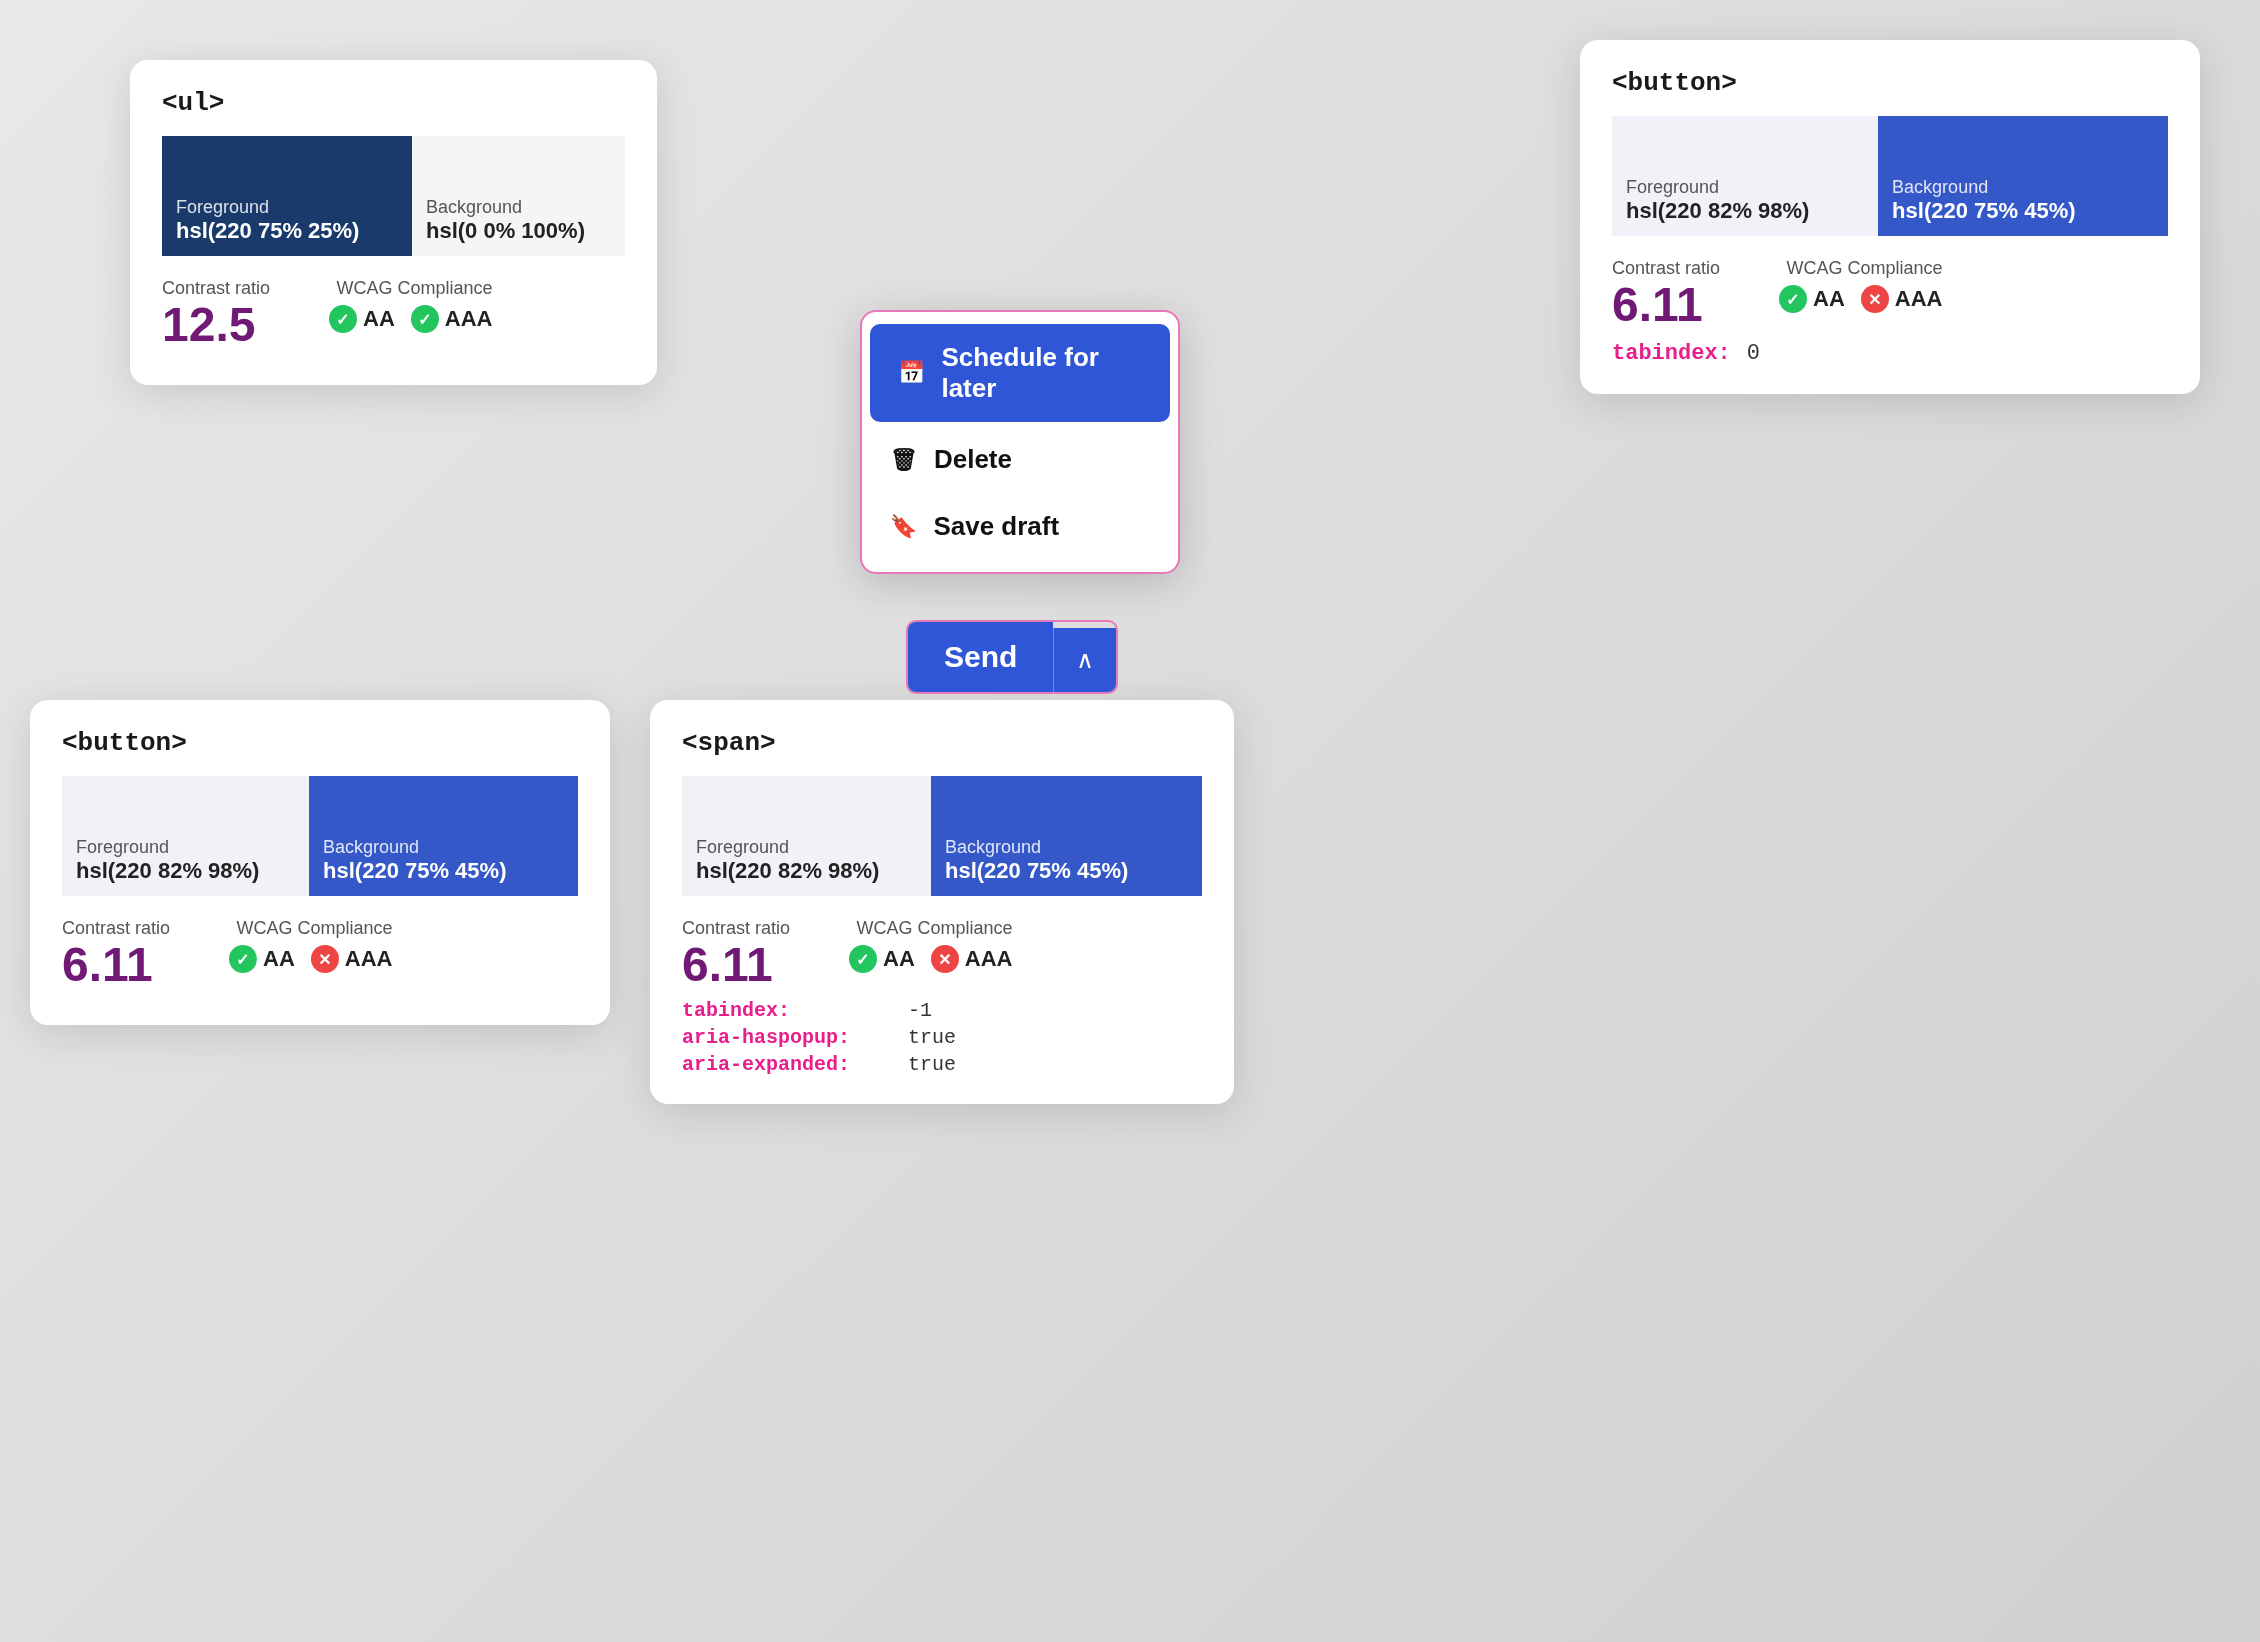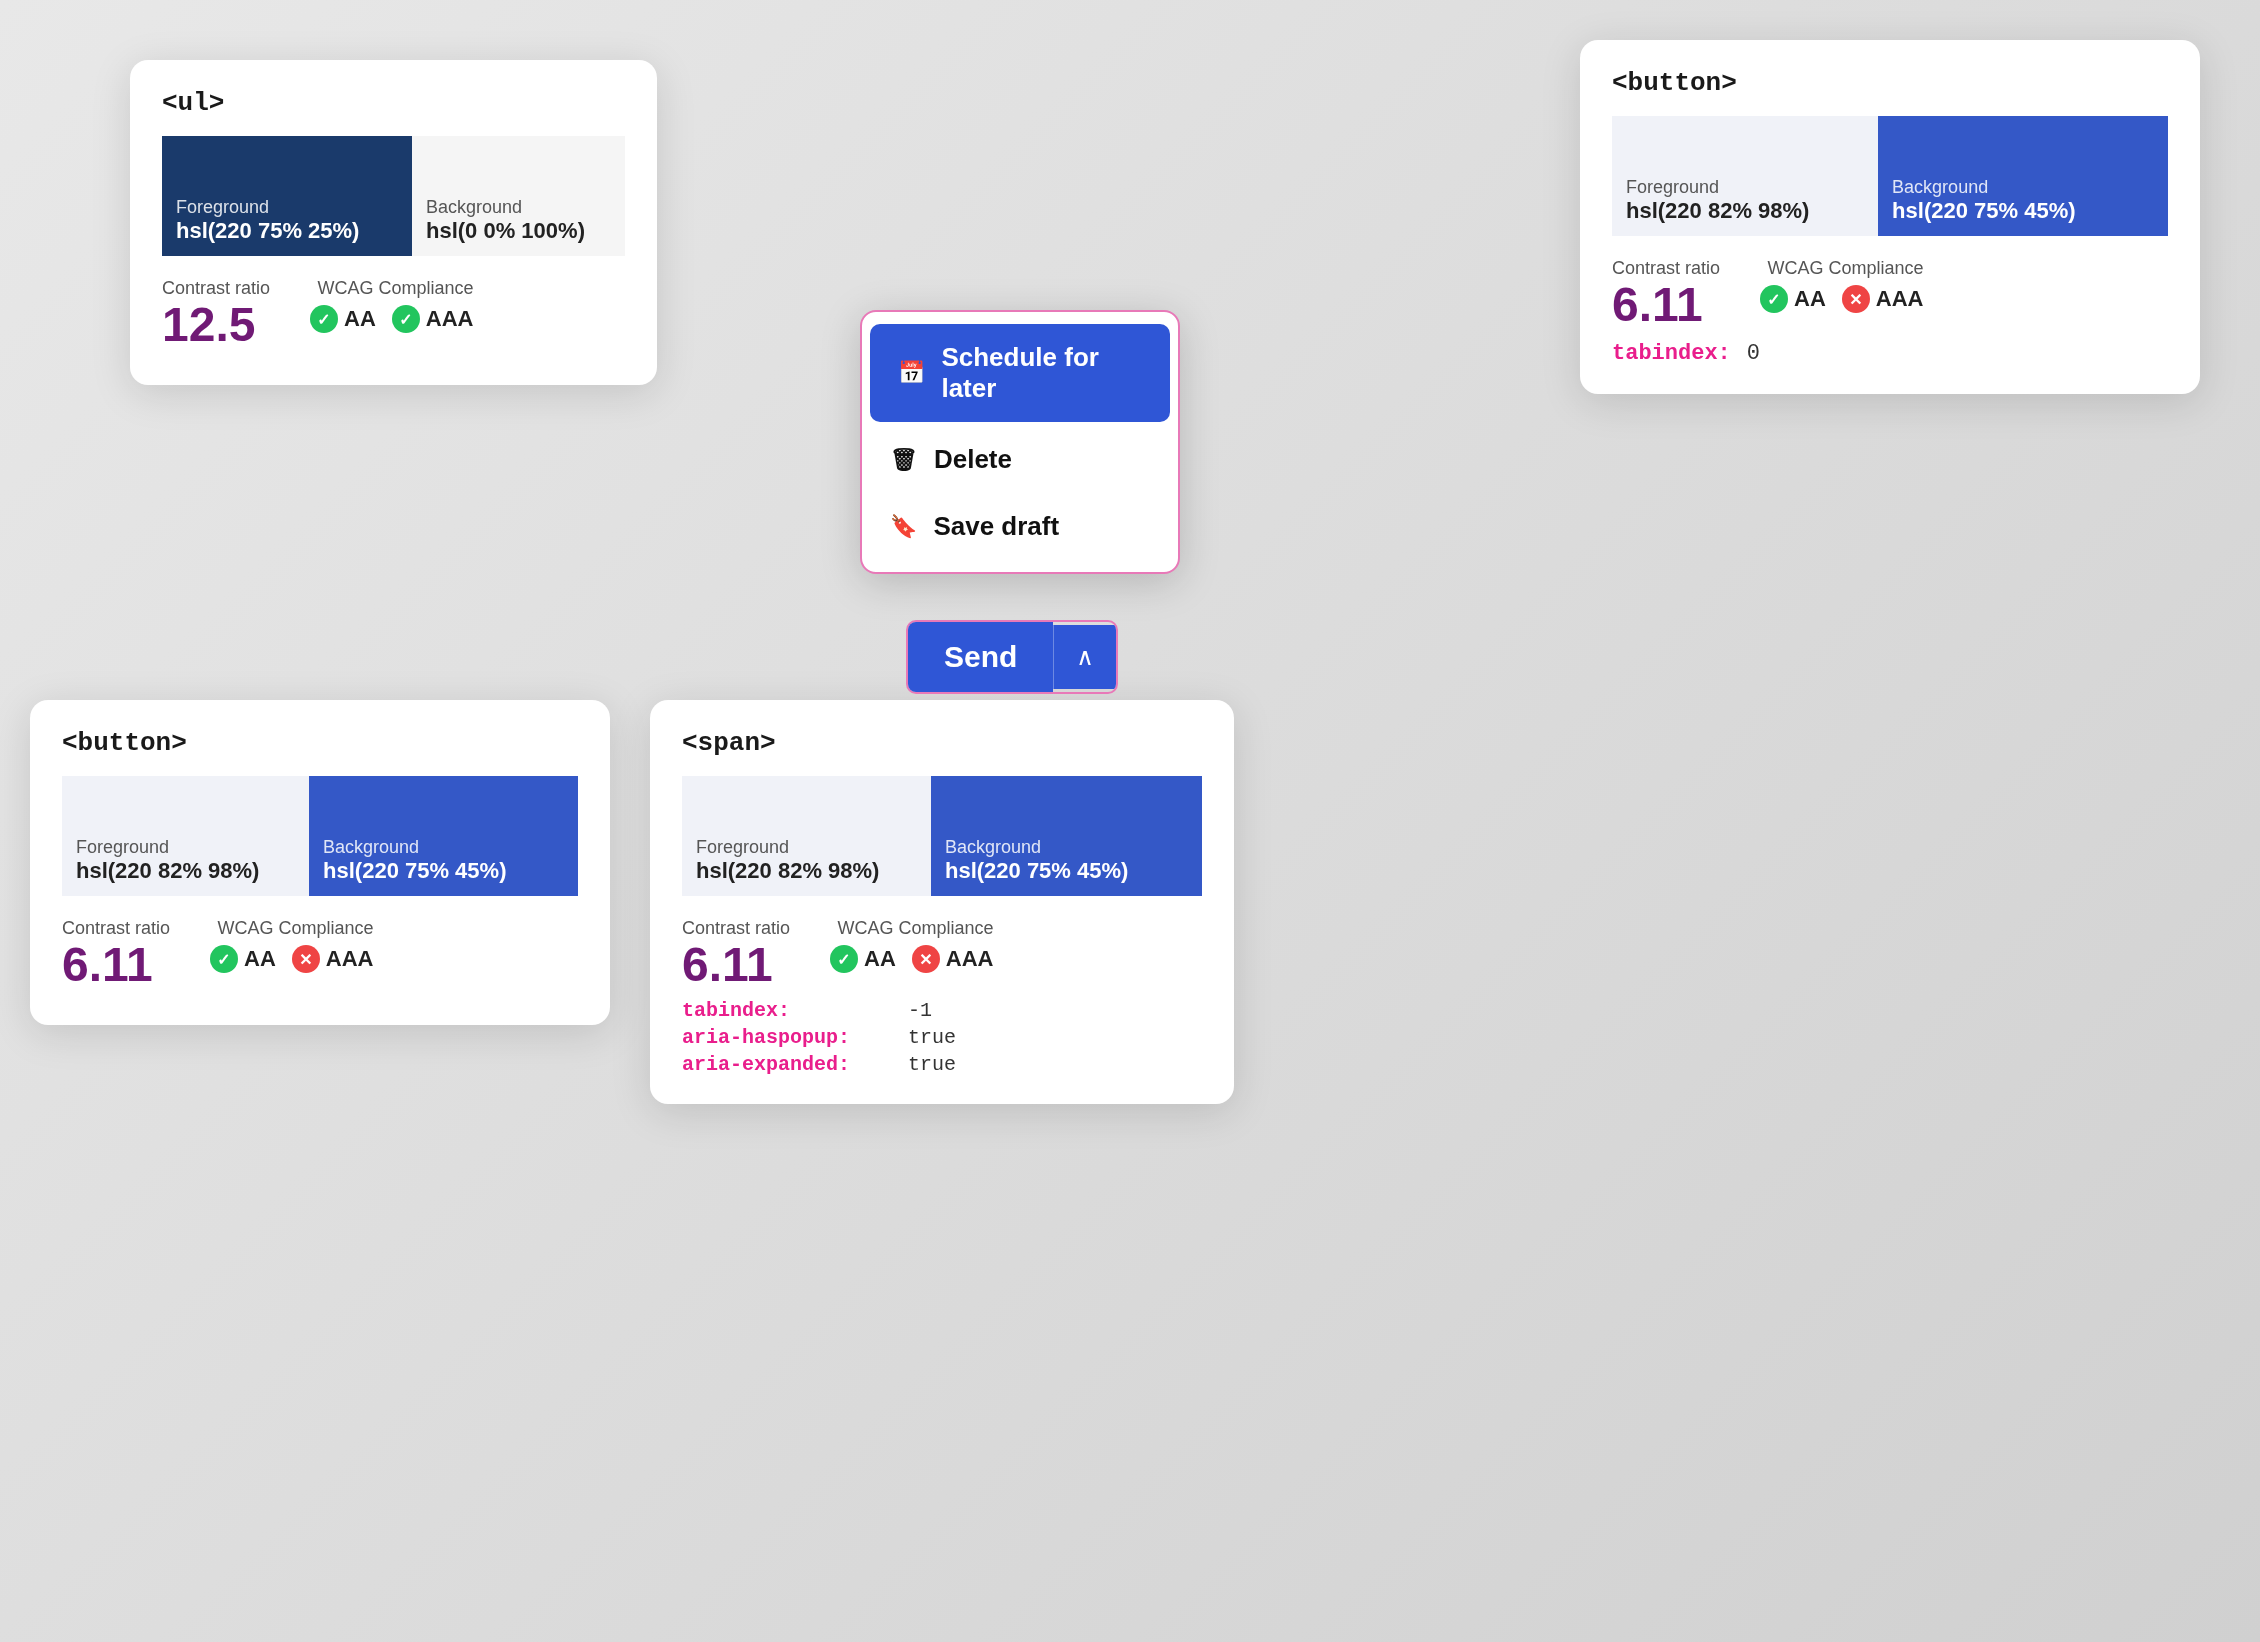--- a/index.html
+++ b/index.html
@@ -73,21 +73,21 @@
       color: white;
     }
 
     .swatch-value-dark {
       color: #222;
     }
 
     .card-stats {
       display: flex;
       align-items: flex-start;
-      gap: 40px;
+      gap: 59px;
       margin-bottom: 8px;
     }
 
     .stat-group {}
     .stat-label {
       font-size: 18px;
       color: #555;
       margin-bottom: 2px;
     }
 
@@ -225,21 +225,21 @@
     }
 
     .dropdown-item-icon {
       font-size: 22px;
     }
 
     
     .send-button-group {
       position: absolute;
       display: flex;
-      align-items: center;
+      align-items: flex-end;
       z-index: 11;
       border: 2.5px solid #e879b8;
       border-radius: 10px;
       overflow: hidden;
     }
 
     .send-btn {
       background: #2f56d6;
       color: white;
       font-size: 30px;

